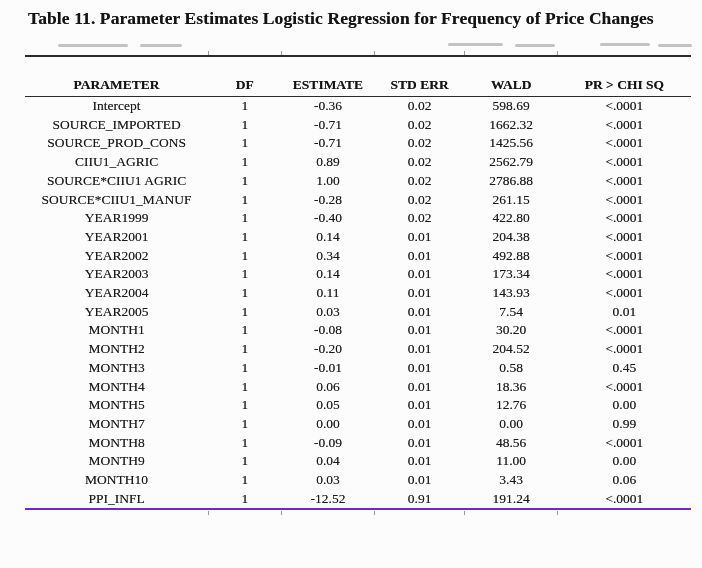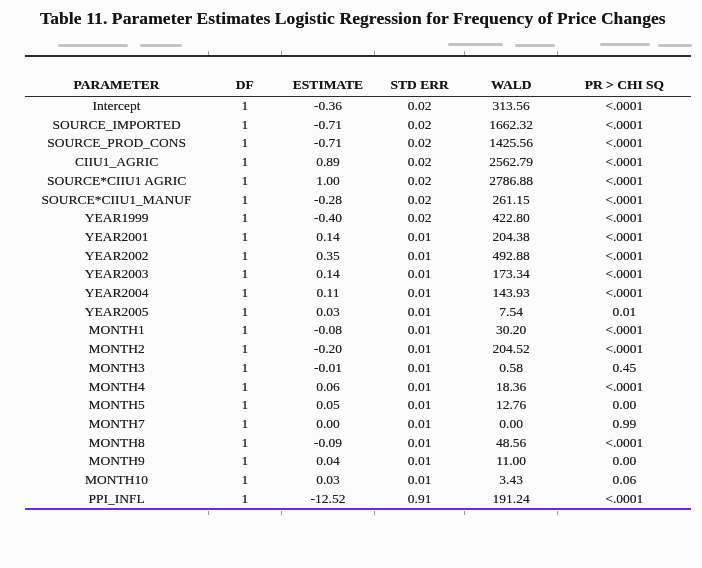--- a/index.html
+++ b/index.html
@@ -11,21 +11,21 @@
     position: relative;
     width: 702px;
     height: 568px;
     background: #fcfcfc;
     overflow: hidden;
     font-family: "Liberation Serif", serif;
     color: #191919;
   }
   .title {
     position: absolute;
-    left: 40px;
+    left: 28px;
     top: 8px;
     font-size: 17.5px;
     font-weight: bold;
     letter-spacing: 0.1px;
     white-space: nowrap;
     color: #141414;
     text-shadow: 0 0 0.3px rgba(0,0,0,0.55);
   }
   .table-wrap {
     position: absolute;
@@ -129,21 +129,21 @@
             <th>WALD</th>
             <th>PR &gt; CHI SQ</th>
           </tr>
       </thead>
       <tbody id="body-rows">
           <tr>
             <td>Intercept</td>
             <td>1</td>
             <td>-0.36</td>
             <td>0.02</td>
-            <td>313.56</td>
+            <td>598.69</td>
             <td>&lt;.0001</td>
           </tr>
           <tr>
             <td>SOURCE_IMPORTED</td>
             <td>1</td>
             <td>-0.71</td>
             <td>0.02</td>
             <td>1662.32</td>
             <td>&lt;.0001</td>
           </tr>
@@ -191,21 +191,21 @@
             <td>YEAR2001</td>
             <td>1</td>
             <td>0.14</td>
             <td>0.01</td>
             <td>204.38</td>
             <td>&lt;.0001</td>
           </tr>
           <tr>
             <td>YEAR2002</td>
             <td>1</td>
-            <td>0.35</td>
+            <td>0.34</td>
             <td>0.01</td>
             <td>492.88</td>
             <td>&lt;.0001</td>
           </tr>
           <tr>
             <td>YEAR2003</td>
             <td>1</td>
             <td>0.14</td>
             <td>0.01</td>
             <td>173.34</td>

